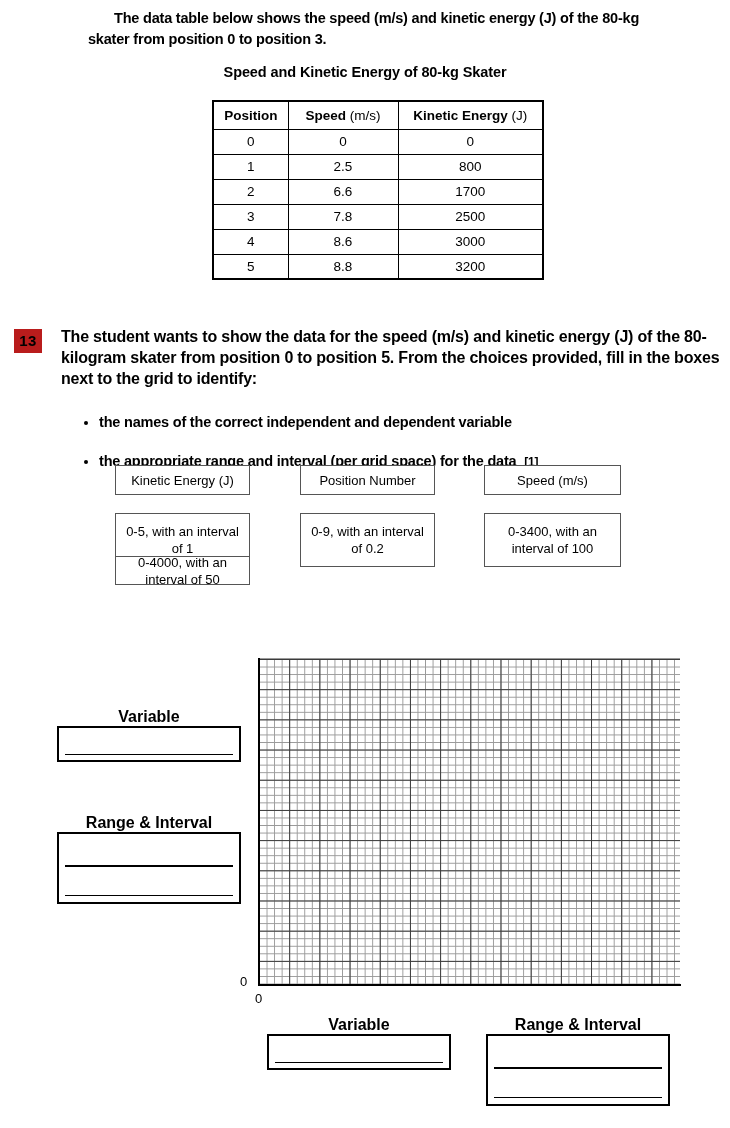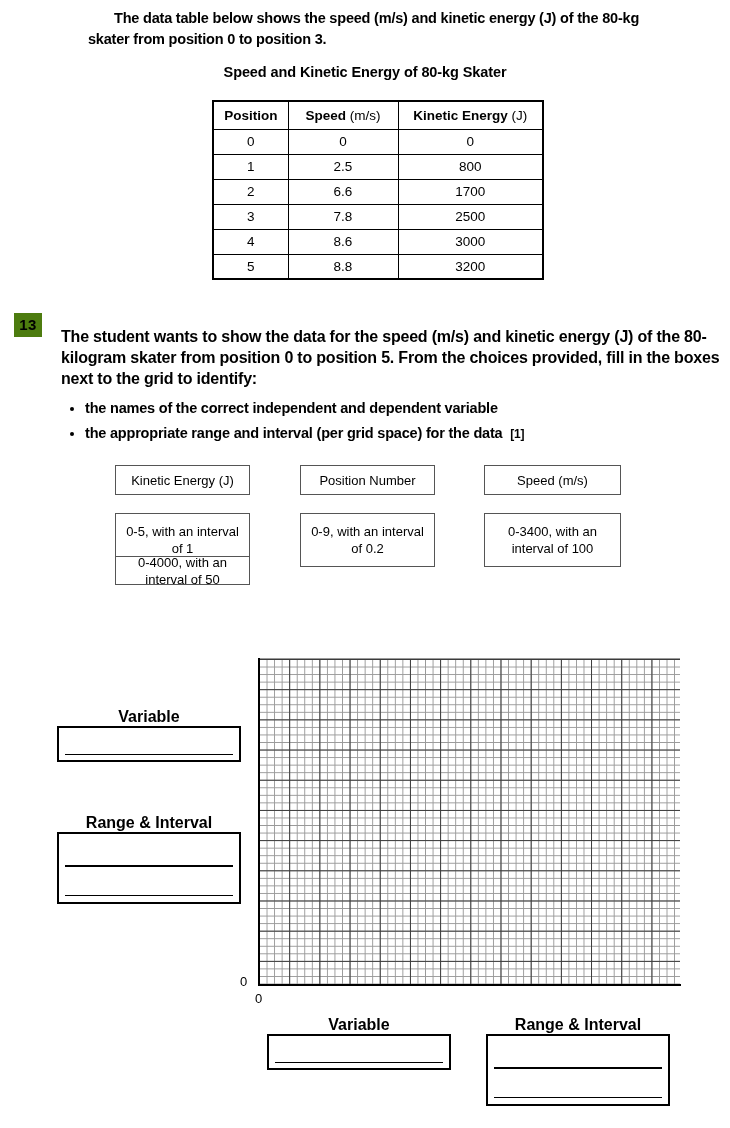--- a/index.html
+++ b/index.html
@@ -56,24 +56,24 @@
   .data-table thead th .unit { font-weight: normal; }
   .col-position { width: 75px; }
   .col-speed { width: 110px; }
   .col-ke { width: 145px; }
   .data-table td { font-weight: normal; }
 
   
   .q-number {
     position: absolute;
     left: 14px;
-    top: 313px;
+    top: 329px;
     width: 28px;
     height: 24px;
-    background: #4d7c0f;
+    background: #b91c1c;
     font-size: 15px;
     font-weight: bold;
     text-align: center;
     line-height: 24px;
     letter-spacing: 0.5px;
   }
   .q-text {
     position: absolute;
     left: 61px;
     top: 326px;
@@ -88,21 +88,21 @@
     left: 61px;
     top: 396px;
     width: 640px;
     margin: 0;
     padding: 0 0 0 24px;
     font-size: 14.5px;
     line-height: 24px;
     font-weight: 600;
     letter-spacing: -0.2px;
   }
-  .q-bullets li { margin: 0; }
+  .q-bullets li { margin: 14px; }
   .marks { font-size: 12px; }
 
   
   .choice {
     position: absolute;
     border: 1px solid #555;
     background: #fff;
     font-size: 13px;
     text-align: center;
     display: flex;

